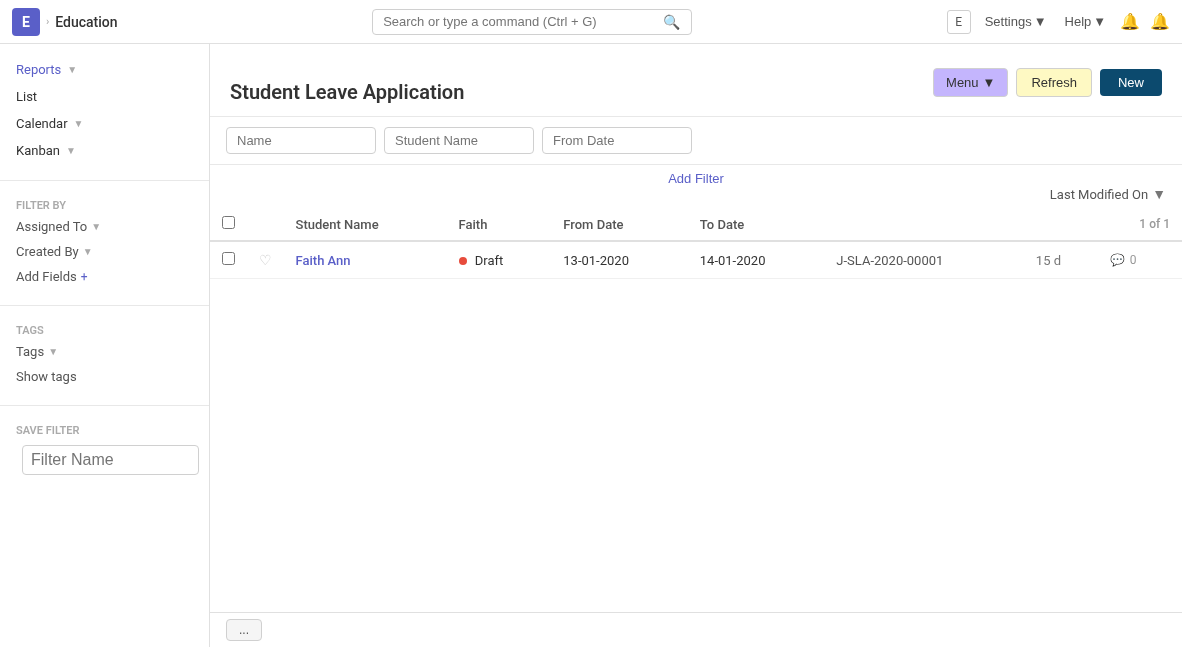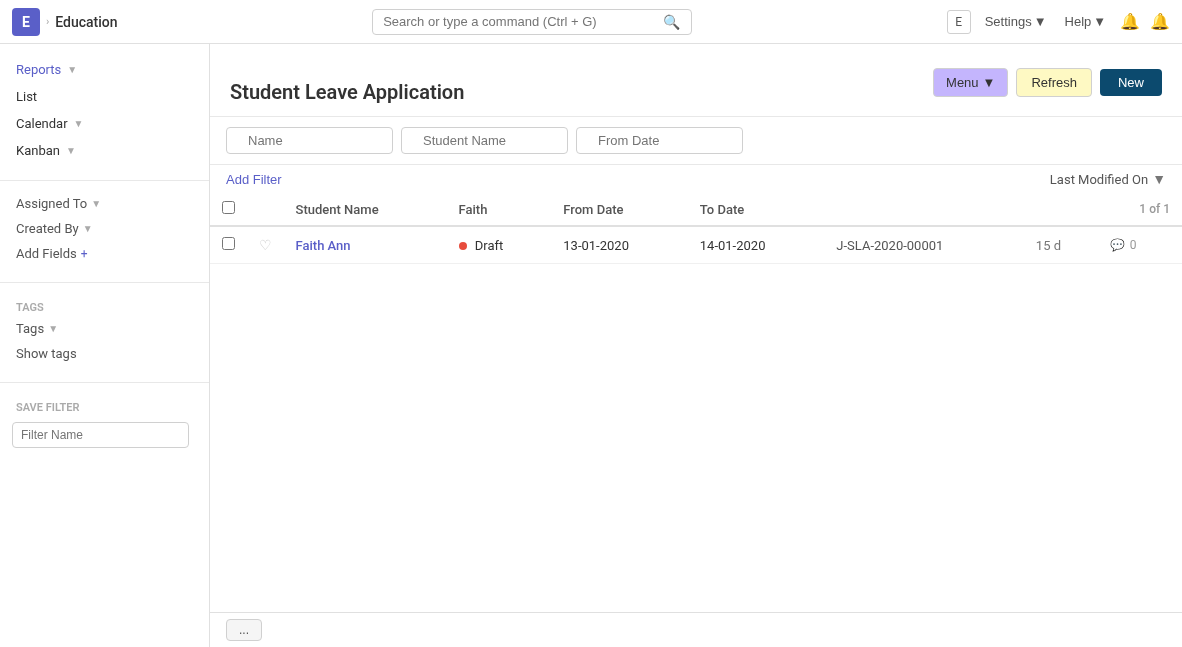--- a/index.html
+++ b/index.html
@@ -63,23 +63,23 @@
     .sidebar-item {
       padding: 6px 16px; cursor: pointer; display: flex; align-items: center; gap: 6px;
       font-size: 13px; color: #333;
     }
     .sidebar-item.active { color: #5a5fc8; }
     .sidebar-dropdown-icon { font-size: 10px; color: #aaa; }
     .sidebar-filter-item {
       padding: 5px 16px; font-size: 13px; color: #555; display: flex; align-items: center; gap: 4px; cursor: pointer;
     }
     .filter-name-input {
-      margin: 6px 12px; width: calc(100% - 32px);
+      margin: 6px 22px; width: calc(100% - 32px);
       border: 1px solid #d0d0d0; border-radius: 4px; padding: 5px 8px;
-      font-size: 12px; color: #555; outline: none;
+      font-size: 16px; color: #555; outline: none;
     }
     .sidebar-section-label {
       padding: 8px 16px 2px; font-size: 11px; color: #aaa; font-weight: 600; text-transform: uppercase;
     }
 
     
     .content {
       flex: 1; display: flex; flex-direction: column; overflow: hidden; background: #fff;
     }
     .page-header {
@@ -103,26 +103,26 @@
       background: #0c4a6e; color: #fff; border: none; border-radius: 4px;
       padding: 6px 18px; cursor: pointer; font-size: 13px; font-weight: 500;
     }
 
     
     .filter-bar {
       display: flex; gap: 8px; padding: 10px 16px; align-items: center; border-bottom: 1px solid #e8e8e8;
       background: #fff;
     }
     .filter-input {
-      border: 1px solid #d0d0d0; border-radius: 4px; padding: 5px 21px;
-      font-size: 13px; color: #555; outline: none; width: 167px;
+      border: 1px solid #d0d0d0; border-radius: 4px; padding: 5px 10px;
+      font-size: 13px; color: #555; outline: none; width: 150px;
     }
     .filter-actions {
       display: flex; align-items: center; justify-content: space-between; padding: 6px 16px;
-      font-size: 13px; color: #5a5fc8;
+      font-size: 13px; color: #5a5fc8; flex-direction: column;
     }
     .add-filter-btn {
       background: none; border: none; cursor: pointer; font-size: 13px; color: #5a5fc8; padding: 0;
     }
     .last-modified {
       display: flex; align-items: center; gap: 4px; color: #555; font-size: 13px; margin-left: auto;
     }
     .sort-icon { font-size: 14px; color: #777; }
 
     
@@ -208,20 +208,21 @@
     <div class="sidebar-item">
       <span>Calendar</span>
       <span class="sidebar-dropdown-icon">▼</span>
     </div>
     <div class="sidebar-item">
       <span>Kanban</span>
       <span class="sidebar-dropdown-icon">▼</span>
     </div>
 
     <div style="margin-top:16px; border-top:1px solid #e8e8e8; padding-top:10px;">
+      <div class="sidebar-section-label">FILTER BY</div>
       <div class="sidebar-filter-item">
         <span>Assigned To</span>
         <span style="font-size:10px;color:#aaa;">▼</span>
       </div>
       <div class="sidebar-filter-item">
         <span>Created By</span>
         <span style="font-size:10px;color:#aaa;">▼</span>
       </div>
       <div class="sidebar-filter-item">
         <span>Add Fields</span>

